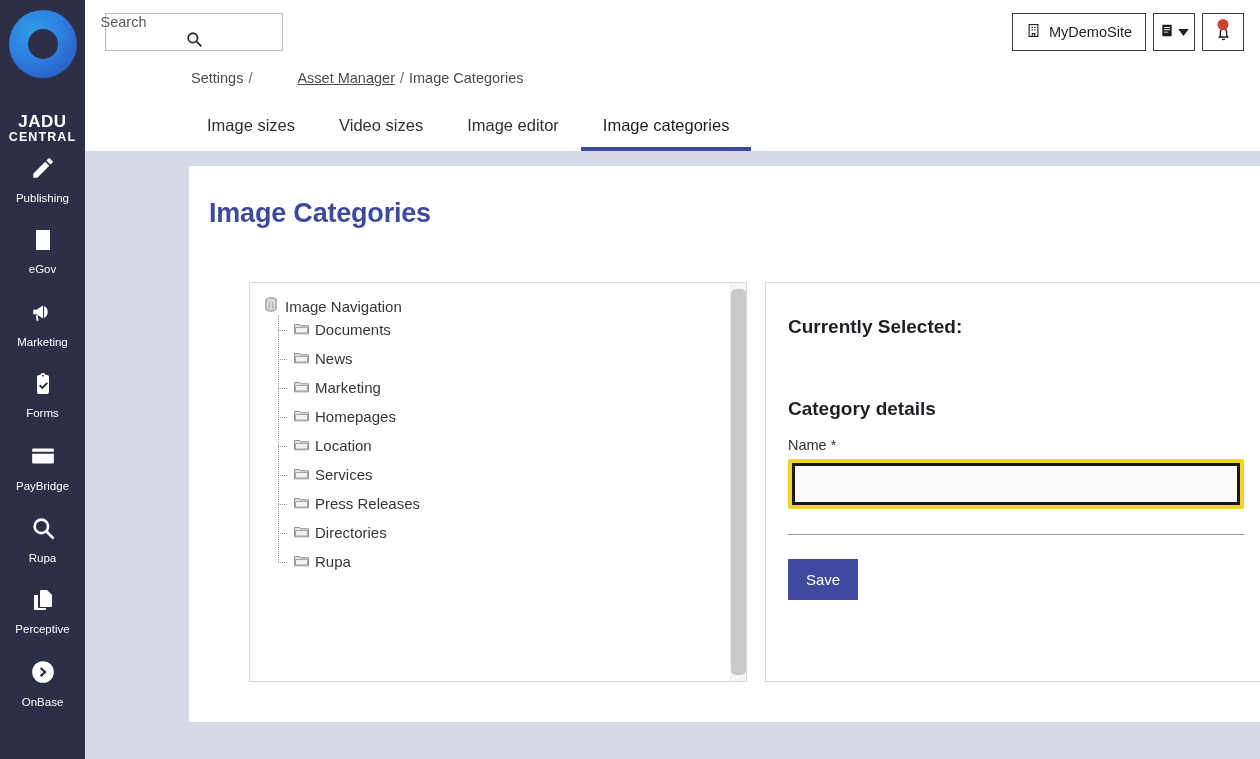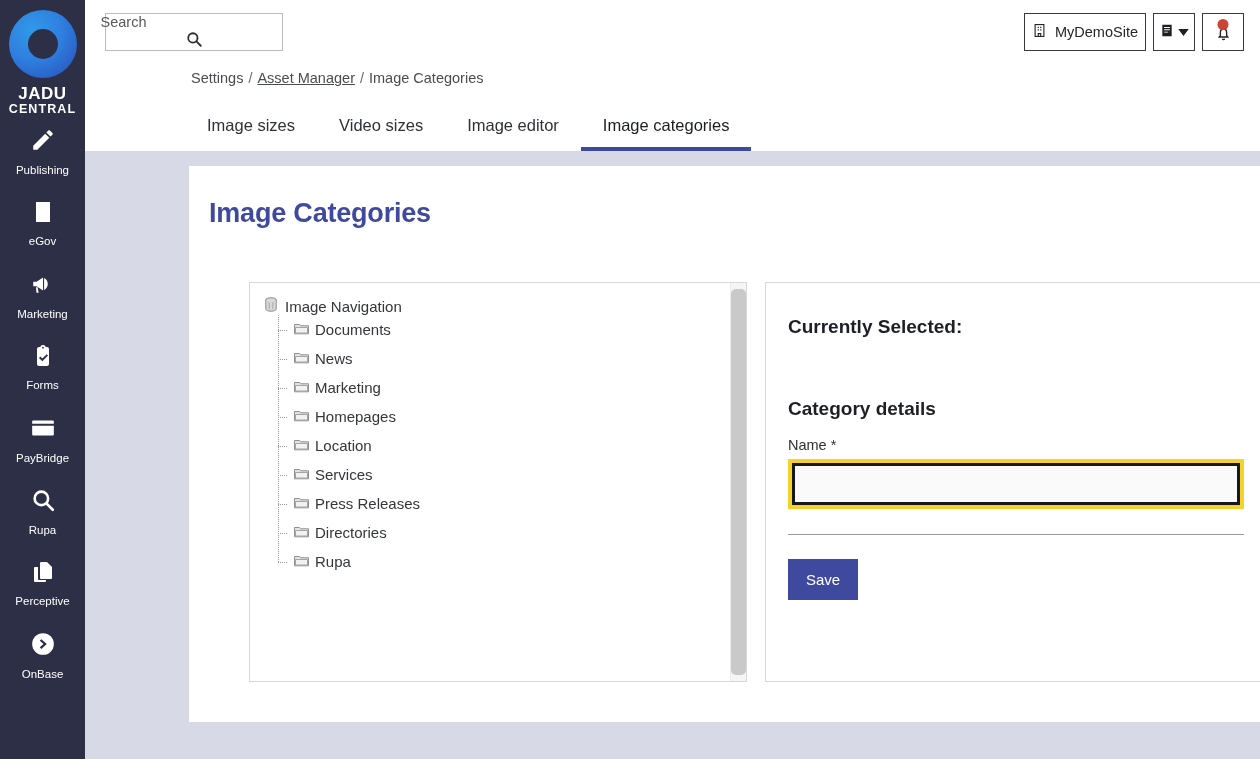--- a/index.html
+++ b/index.html
@@ -11,21 +11,21 @@
   }
   .app { display: flex; width: 1260px; height: 759px; }
 
   
   .sidebar {
     width: 85px; flex: 0 0 85px; height: 759px;
     background: #2c2f45;
     display: flex; flex-direction: column; align-items: center;
     overflow: hidden;
   }
-  .logo-wrap { padding-top: 10px; display: flex; flex-direction: column; align-items: center; }
+  .logo-wrap { padding-top: 10px; display: flex; flex-direction: column; align-items: center; gap: 28px; }
   .logo-ring {
     width: 68px; height: 68px; border-radius: 50%;
     background: radial-gradient(circle at 35% 30%, #2f9ae8 0%, #2f7fe0 45%, #2b63c9 75%, #29519e 100%);
     display: flex; align-items: center; justify-content: center;
   }
   .logo-inner {
     width: 30px; height: 30px; border-radius: 50%;
     background: #2c2f45;
   }
   .logo-text { margin-top: 7px; text-align: center; line-height: 1.05; }
@@ -52,39 +52,39 @@
     display: flex; align-items: center; padding: 0 10px; margin-left: 0; flex-direction: column;
   }
   .search-box input {
     border: none; outline: none; flex: 1; font-size: 14.5px;
     font-family: "Liberation Sans", sans-serif; color: #46484f; background: transparent;
   }
   .search-box input::placeholder { color: #58595e; }
   .topbar-right { margin-left: auto; display: flex; align-items: center; gap: 7px; }
   .tb-btn {
     height: 38px; border: 1px solid #3a3a3a; background: #fff;
-    display: flex; align-items: center; gap: 8px; padding: 0 7px;
+    display: flex; align-items: center; gap: 8px; padding: 0 13px;
     font-size: 14.5px; color: #24262b; cursor: pointer;
     font-family: "Liberation Sans", sans-serif;
   }
   .tb-icon-btn {
     width: 42px; height: 38px; border: 1px solid #3a3a3a; background: #fff;
     display: flex; align-items: center; justify-content: center; cursor: pointer;
     position: relative;
   }
   .bell-dot {
     position: absolute; top: 5px; left: 50%; transform: translateX(-50%);
     width: 11px; height: 11px; border-radius: 50%; background: #cc4436;
   }
 
   .breadcrumb {
     padding: 0 0 0 106px; height: 30px; display: flex; align-items: center;
     font-size: 14.5px; color: #4a4c52;
   }
-  .breadcrumb a { color: #4a4c52; text-decoration: underline; cursor: pointer; }
+  .breadcrumb a { color: #4a4c52; text-decoration: underline; cursor: pointer; margin-left: 40px; }
   .breadcrumb .sep { margin: 0 5px; color: #6a6c72; }
 
   .tabs {
     margin-left: 106px; margin-top: 16px; display: flex; align-items: flex-end;
     height: 42px; gap: 0;
   }
   .tab {
     font-size: 16.5px; color: #2f3138; padding: 0 22px 12px 22px; cursor: pointer;
     border-bottom: 4px solid transparent; white-space: nowrap;
   }

